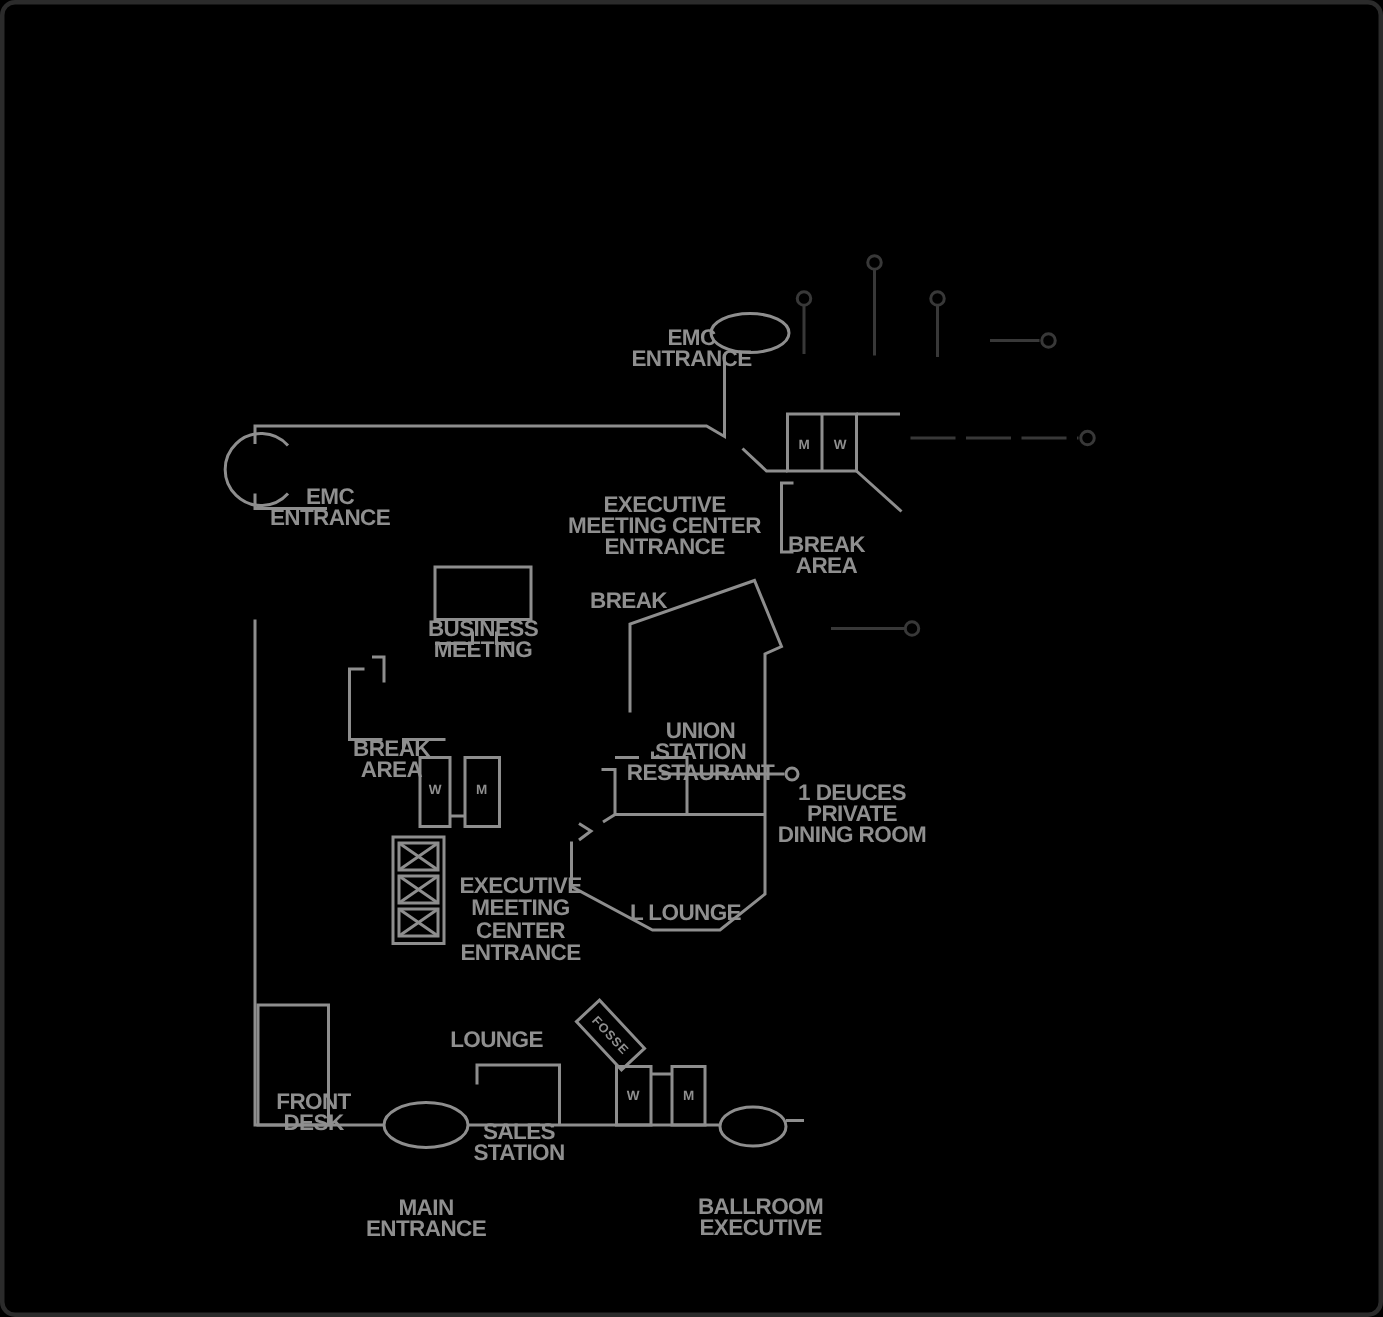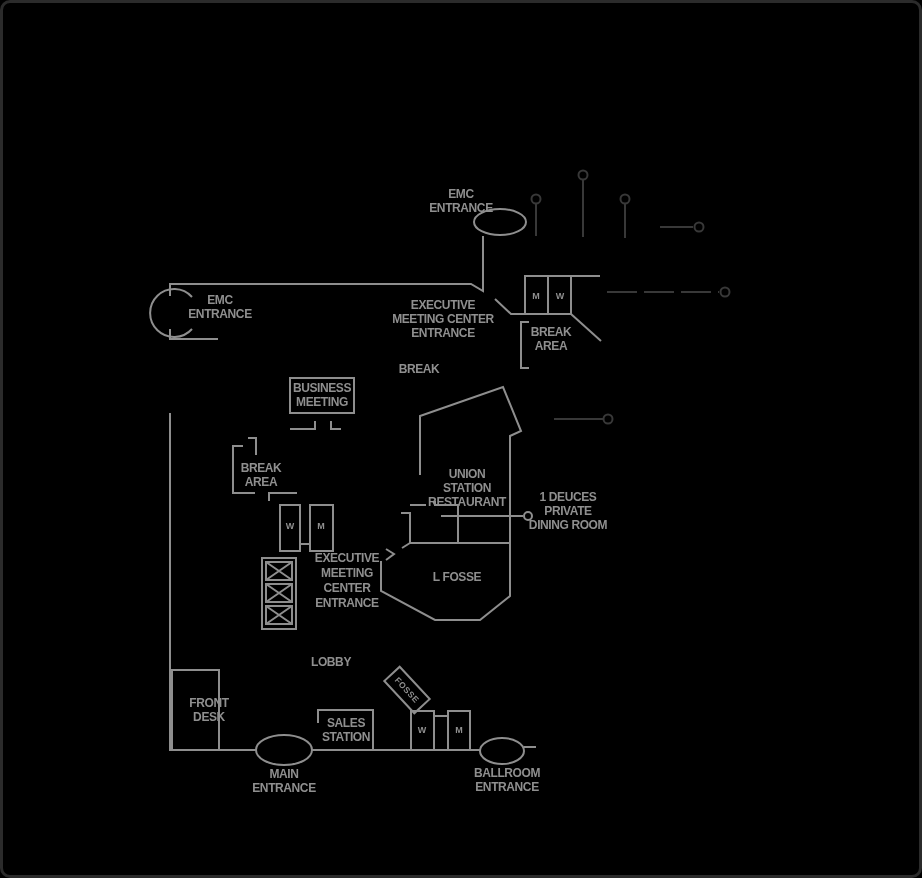--- a/index.html
+++ b/index.html
@@ -11,26 +11,27 @@
     border:3px solid var(--frame,#2b2b2b);
     border-radius:10px;
     overflow:hidden;
     font-family:"Liberation Sans",sans-serif;
   }
   svg{position:absolute;left:0;top:0;}
   .lbl{
     position:absolute;
     transform:translate(-50%,-50%);
     color:var(--text,#8f8f8f);
-    font-size:12px;
+    font-size:15px;
     font-weight:bold;
     letter-spacing:-0.4px;
     line-height:14px;
     text-align:center;
     white-space:pre-line;
+    margin-top:32px;
   }
   .lbl.lh15{line-height:15px;}
   .mw{
     position:absolute;
     transform:translate(-50%,-50%);
     color:var(--text,#8f8f8f);
     font-size:9px;
     font-weight:bold;
     text-align:center;
   }
@@ -114,40 +115,40 @@
   <div class="lbl" style="left:440px;top:316px">EXECUTIVE
 MEETING CENTER
 ENTRANCE</div>
   <div class="lbl" style="left:548px;top:336px">BREAK
 AREA</div>
   <div class="lbl" style="left:416px;top:366px">BREAK</div>
   <div class="lbl" style="left:319px;top:392px">BUSINESS
 MEETING</div>
   <div class="lbl" style="left:258px;top:472px">BREAK
 AREA</div>
-  <div class="lbl" style="left:464px;top:485px">UNION
+  <div class="lbl" style="left:464px;top:467px">UNION
 STATION
 RESTAURANT</div>
   <div class="lbl" style="left:565px;top:508px">1 DEUCES
 PRIVATE
 DINING ROOM</div>
   <div class="lbl lh15" style="left:344px;top:578px">EXECUTIVE
 MEETING
 CENTER
 ENTRANCE</div>
-  <div class="lbl" style="left:454px;top:574px">L FOSSE</div>
-  <div class="lbl" style="left:328px;top:659px">LOBBY</div>
+  <div class="lbl" style="left:454px;top:574px">L LOUNGE</div>
+  <div class="lbl" style="left:328px;top:659px">LOUNGE</div>
   <div class="lbl" style="left:206px;top:707px">FRONT
 DESK</div>
   <div class="lbl" style="left:343px;top:727px">SALES
 STATION</div>
   <div class="lbl" style="left:281px;top:778px">MAIN
 ENTRANCE</div>
   <div class="lbl" style="left:504px;top:777px">BALLROOM
-ENTRANCE</div>
+EXECUTIVE</div>
 
   <div class="mw" style="left:533px;top:293px">M</div>
   <div class="mw" style="left:557px;top:293px">W</div>
   <div class="mw" style="left:287px;top:523px">W</div>
   <div class="mw" style="left:318px;top:523px">M</div>
   <div class="mw" style="left:419px;top:727px">W</div>
   <div class="mw" style="left:456px;top:727px">M</div>
 
 </div>
 

